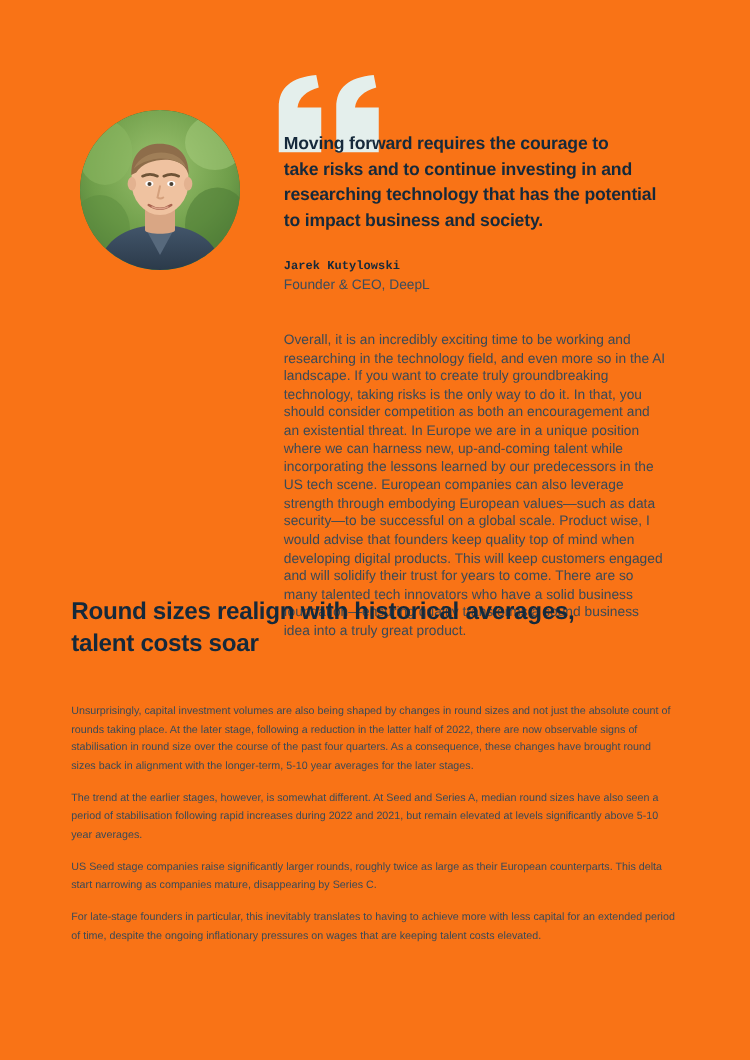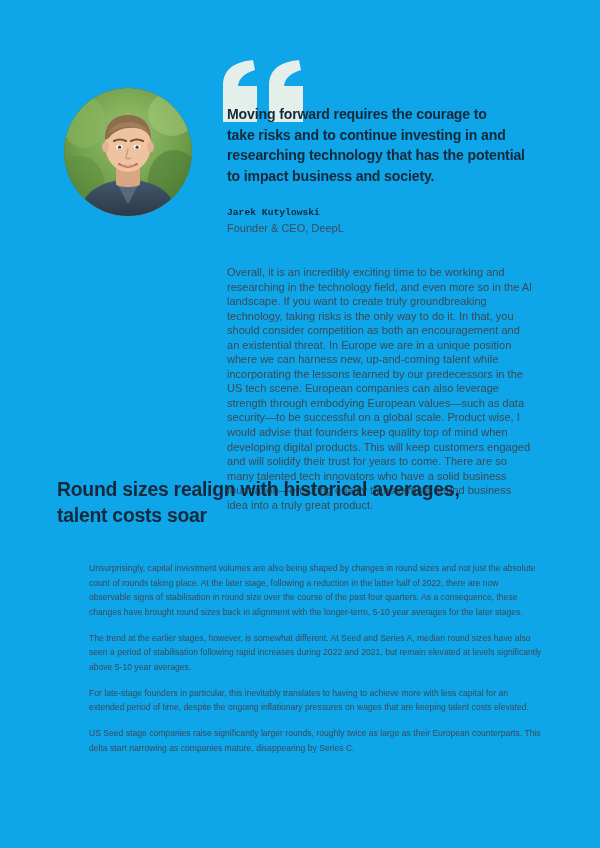--- a/index.html
+++ b/index.html
@@ -14,21 +14,21 @@
     font-family: "Liberation Sans", sans-serif;
     color: #15293b;
     position: relative;
     overflow: hidden;
   }
 
   .page {
     position: relative;
     width: 600px;
     height: 848px;
-    background: #0ea5e9;
+    background: #f97316;
   }
 
   
 
   .quote-section {
     position: absolute;
     left: 0;
     top: 0;
     width: 600px;
     height: 250px;
@@ -139,21 +139,20 @@
     top: 561px;
     width: 485px;
   }
 
   .lower-body p {
     font-size: 8.55px;
     line-height: 14.55px;
     color: #3a4a57;
     letter-spacing: 0.02px;
     white-space: pre-line;
-    margin-left: 32px;
   }
 
   .lower-body p + p { margin-top: 11.5px; }
 
   
 
   .footer {
     position: absolute;
     left: 0;
     bottom: 0;
@@ -244,22 +243,22 @@
   <div class="upper-body">
     <p>Overall, it is an incredibly exciting time to be working and researching in the technology field, and even more so in the AI landscape. If you want to create truly groundbreaking technology, taking risks is the only way to do it. In that, you should consider competition as both an encouragement and an existential threat. In Europe we are in a unique position where we can harness new, up-and-coming talent while incorporating the lessons learned by our predecessors in the US tech scene. European companies can also leverage strength through embodying European values—such as data security—to be successful on a global scale. Product wise, I would advise that founders keep quality top of mind when developing digital products. This will keep customers engaged and will solidify their trust for years to come. There are so many talented tech innovators who have a solid business foundation—ensuring quality transforms a sound business idea into a truly great product.</p>
   </div>
 
   <h2 class="section-heading">Round sizes realign with historical averages,
 talent costs soar</h2>
 
   <div class="lower-body">
     <p>Unsurprisingly, capital investment volumes are also being shaped by changes in round sizes and not just the absolute count of rounds taking place. At the later stage, following a reduction in the latter half of 2022, there are now observable signs of stabilisation in round size over the course of the past four quarters. As a consequence, these changes have brought round sizes back in alignment with the longer-term, 5-10 year averages for the later stages.</p>
     <p>The trend at the earlier stages, however, is somewhat different. At Seed and Series A, median round sizes have also seen a period of stabilisation following rapid increases during 2022 and 2021, but remain elevated at levels significantly above 5-10 year averages.</p>
+    <p>US Seed stage companies raise significantly larger rounds, roughly twice as large as their European counterparts. This delta start narrowing as companies mature, disappearing by Series C.</p>
     <p>For late-stage founders in particular, this inevitably translates to having to achieve more with less capital for an extended period of time, despite the ongoing inflationary pressures on wages that are keeping talent costs elevated.</p>
-    <p>US Seed stage companies raise significantly larger rounds, roughly twice as large as their European counterparts. This delta start narrowing as companies mature, disappearing by Series C.</p>
   </div>
 
   <div class="footer">
 
     
 
     
 
   </div>
 

